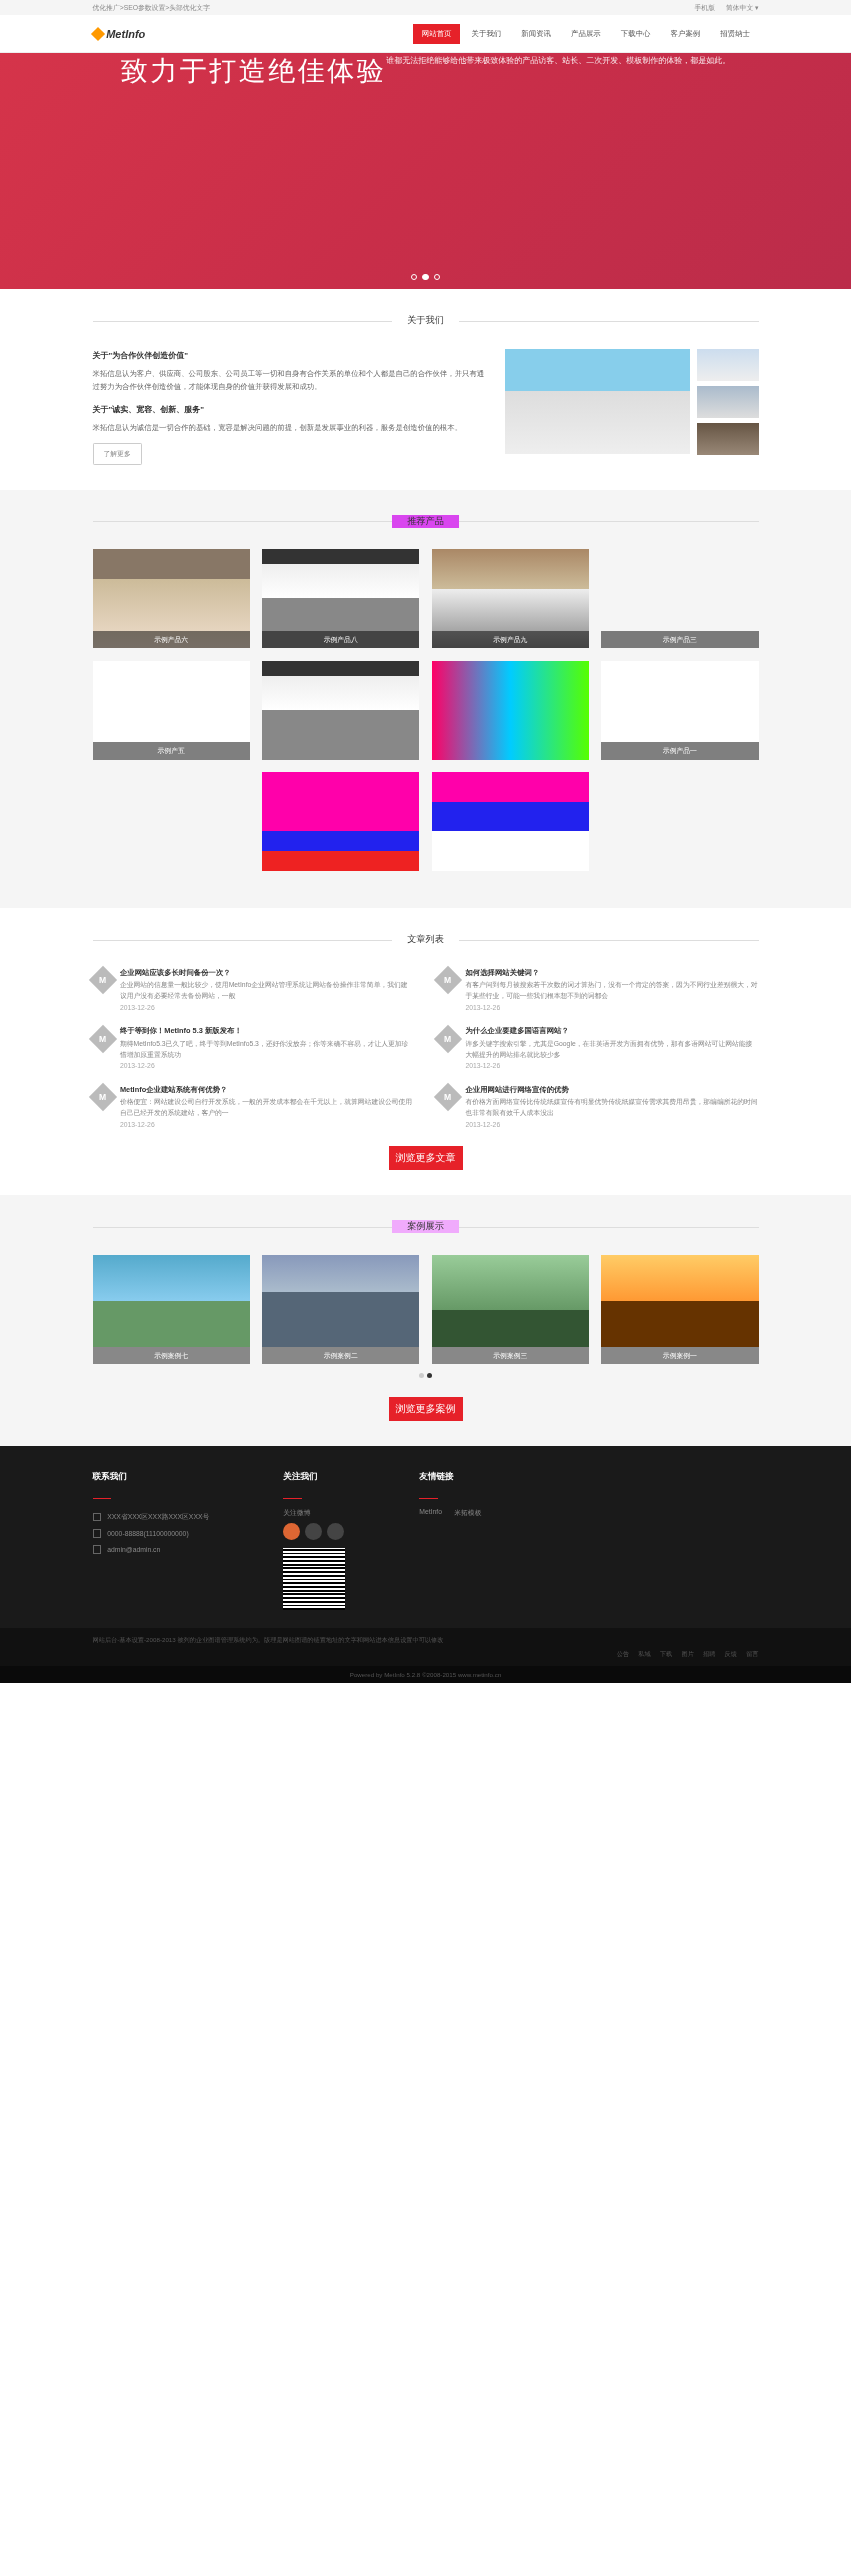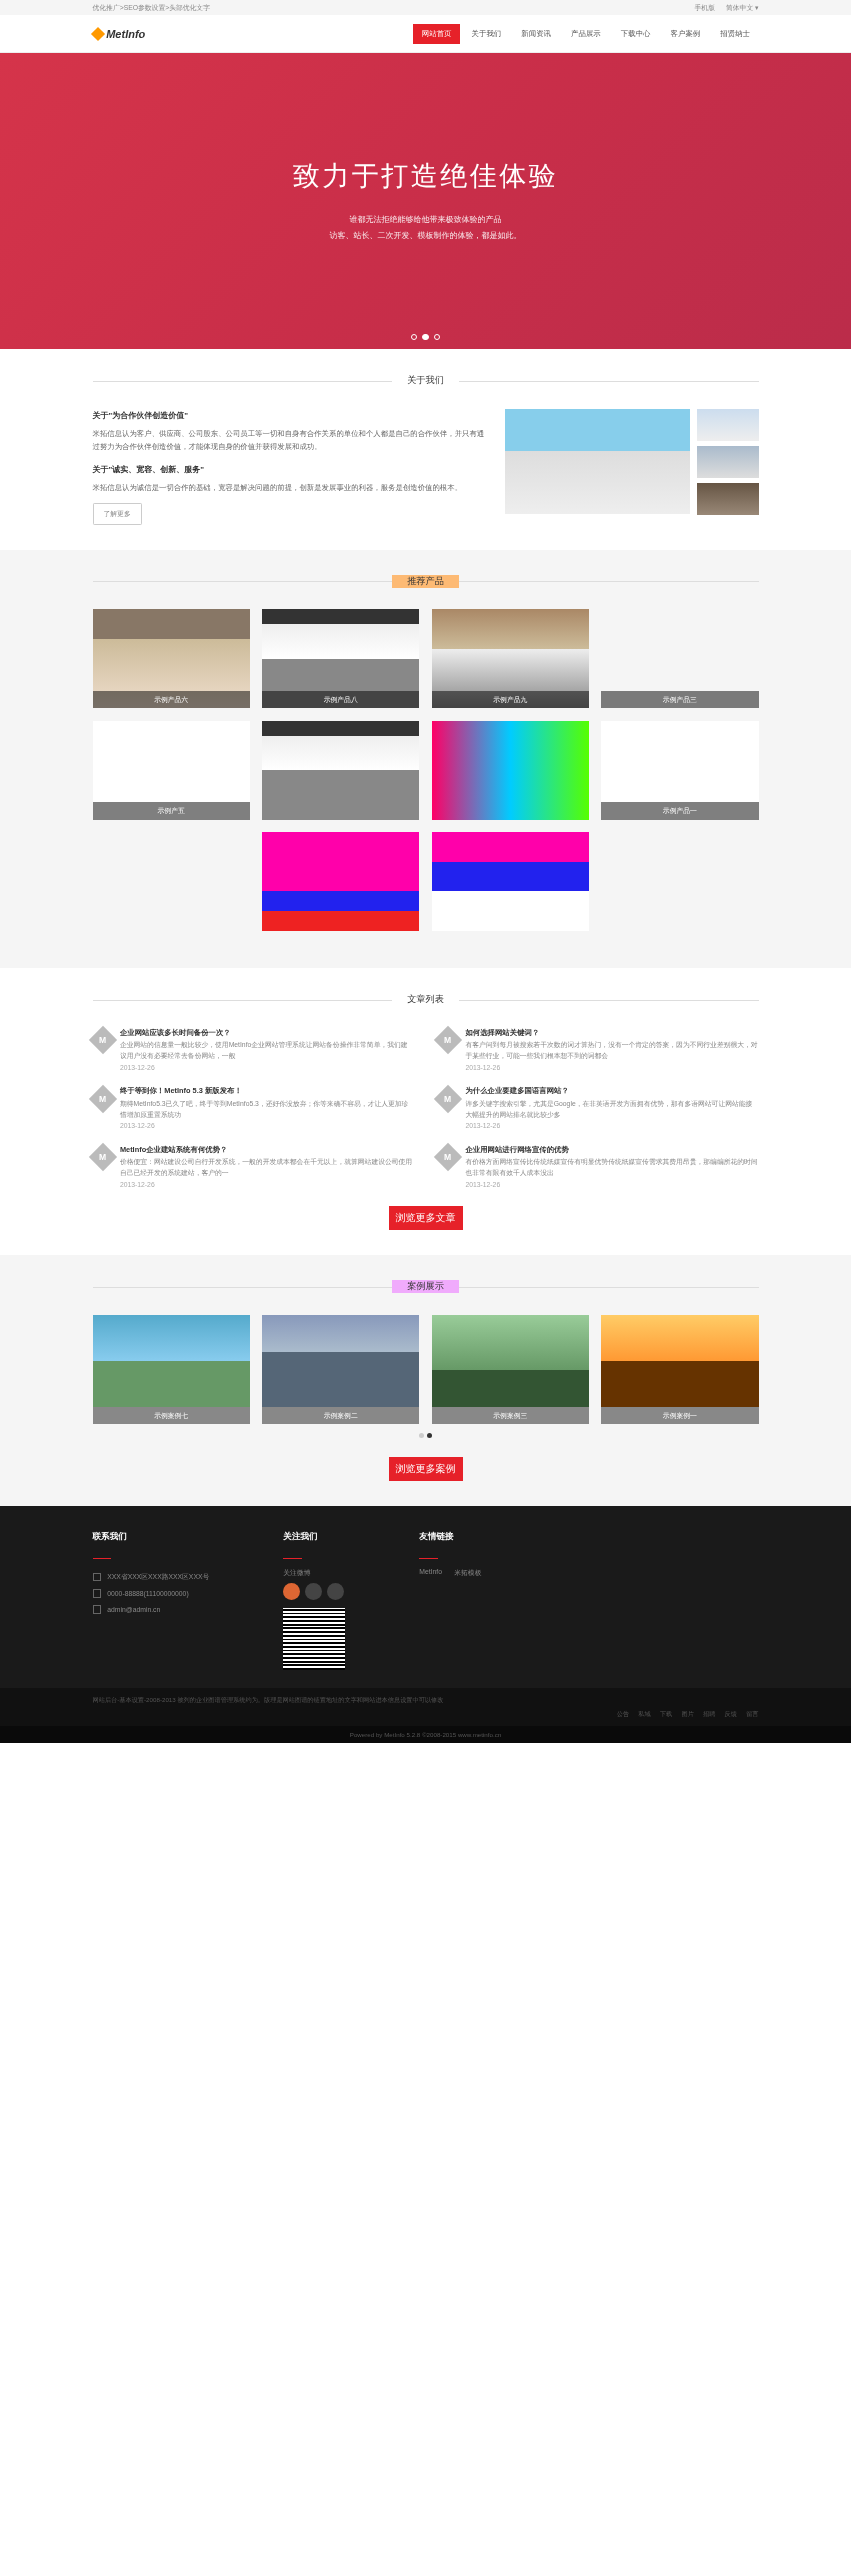--- a/index.html
+++ b/index.html
@@ -9,21 +9,21 @@
 .seo-bar .inner{width:666px;margin:0 auto;display:flex;justify-content:space-between}
 .seo-bar .right span{margin-left:9.2px}
 .header{border-bottom:0.6px solid #eee;background:#fff}
 .header .inner{width:666px;margin:0 auto;display:flex;align-items:center;height:37px}
 .logo{display:flex;align-items:center;font-weight:bold;font-style:italic;font-size:11px}
 .logo .diamond{width:10px;height:10px;background:#f90;transform:rotate(45deg);margin-right:3.7px}
 .nav{margin-left:auto;display:flex;gap:3px}
 .nav a{padding:5px 8.6px;font-size:7.4px;color:#555}
 .nav a.active{background:#e62129;color:#fff}
 .side-tab{position:fixed;right:0;top:74px;background:#6c0;color:#fff;writing-mode:vertical-rl;padding:5px 2.5px;font-size:6.8px;border-radius:1.8px 0 0 1.8px}
-.banner{height:296px;background:linear-gradient(135deg,#d5344a 0%,#c92e49 50%,#bb2c4a 100%);display:flex;flex-direction:column;align-items:center;justify-content:center;color:#fff;text-align:center;position:relative}
+.banner{height:236px;background:linear-gradient(135deg,#d5344a 0%,#c92e49 50%,#bb2c4a 100%);display:flex;flex-direction:row;align-items:flex-start;justify-content:center;color:#fff;text-align:center;position:relative}
 .banner h1{font-size:27px;font-weight:300;letter-spacing:2.5px;margin-bottom:18.5px}
 .banner p{font-size:8px;line-height:2;opacity:0.9}
 .banner .dots{position:absolute;bottom:9.2px;display:flex;gap:5px}
 .banner .dot{width:6.2px;height:6.2px;border:0.6px solid #fff;border-radius:50%}
 .banner .dot.active{background:#fff}
 .section{width:666px;margin:0 auto;padding:25px 0}
 .sec-title{text-align:center;margin-bottom:21.6px;position:relative}
 .sec-title span{display:inline-block;padding:0 15.4px;background:#fff;font-size:9.2px;position:relative;z-index:1}
 .sec-title:before{content:"";position:absolute;left:0;right:0;top:50%;height:0.6px;background:#ddd}
 .about{display:flex;gap:18.5px}
@@ -149,21 +149,21 @@
         <div class="about-thumb t1"></div>
         <div class="about-thumb t2"></div>
         <div class="about-thumb t3"></div>
       </div>
     </div>
   </div>
 </section>
 
 <div class="gray-bg">
     <div class="section">
-  <div class="sec-title"><span style="background:#fdba74">推荐产品</span></div>
+  <div class="sec-title"><span style="background:#d946ef">推荐产品</span></div>
   <div class="prod-grid">
     <div class="prod-card">
           <div class="prod-img sofa"></div>
           <div class="prod-label">示例产品六</div>
         </div>
     <div class="prod-card">
           <div class="prod-img car1"></div>
           <div class="prod-label">示例产品八</div>
         </div>
     <div class="prod-card">

